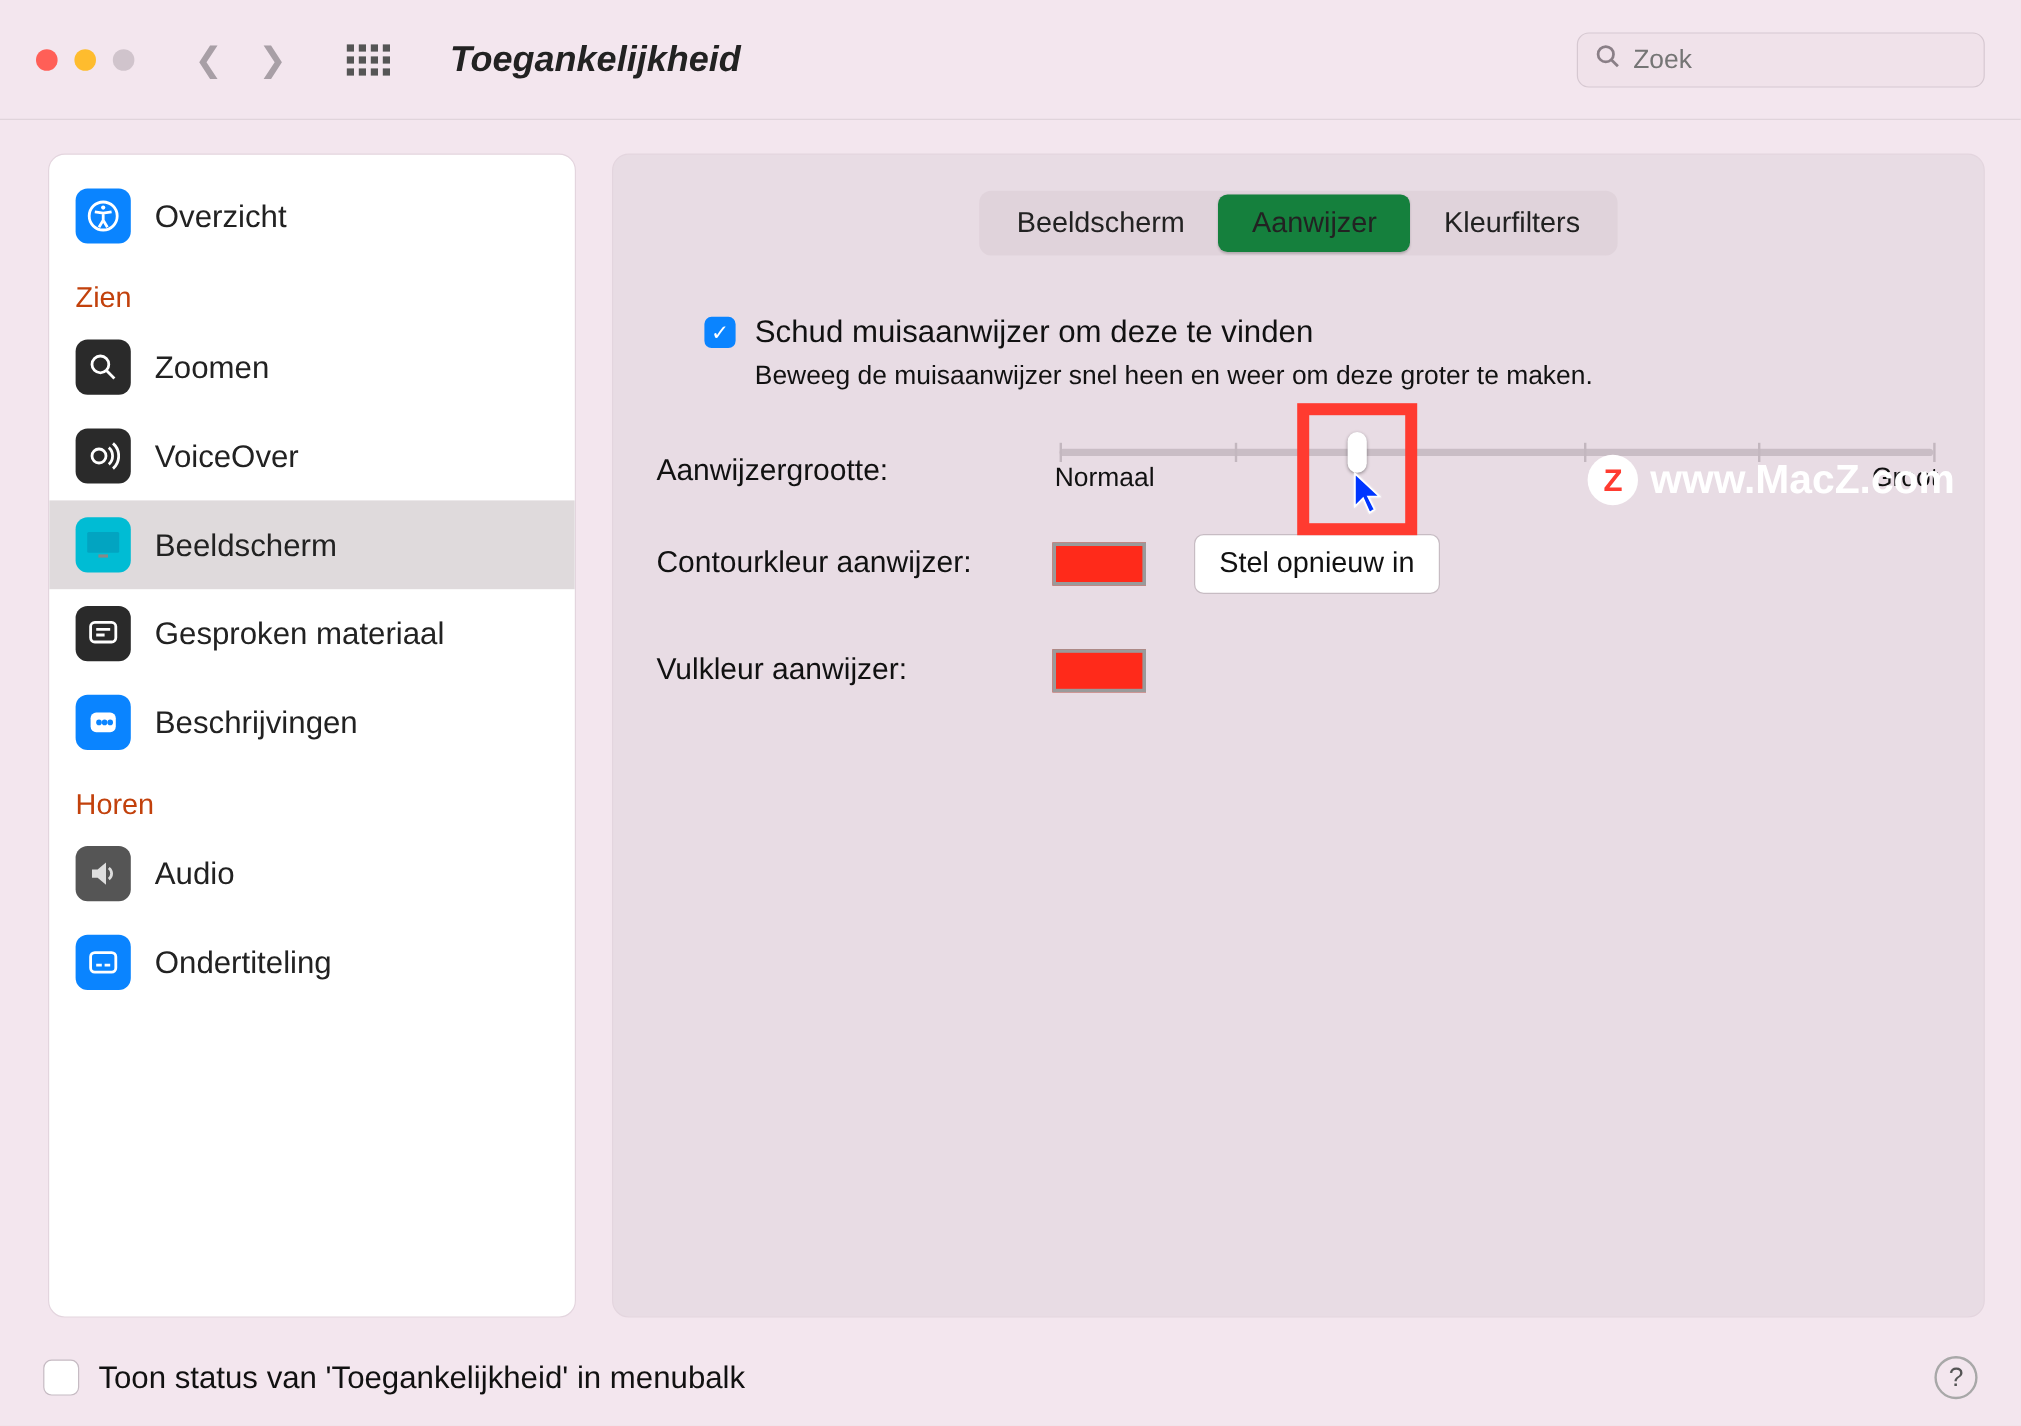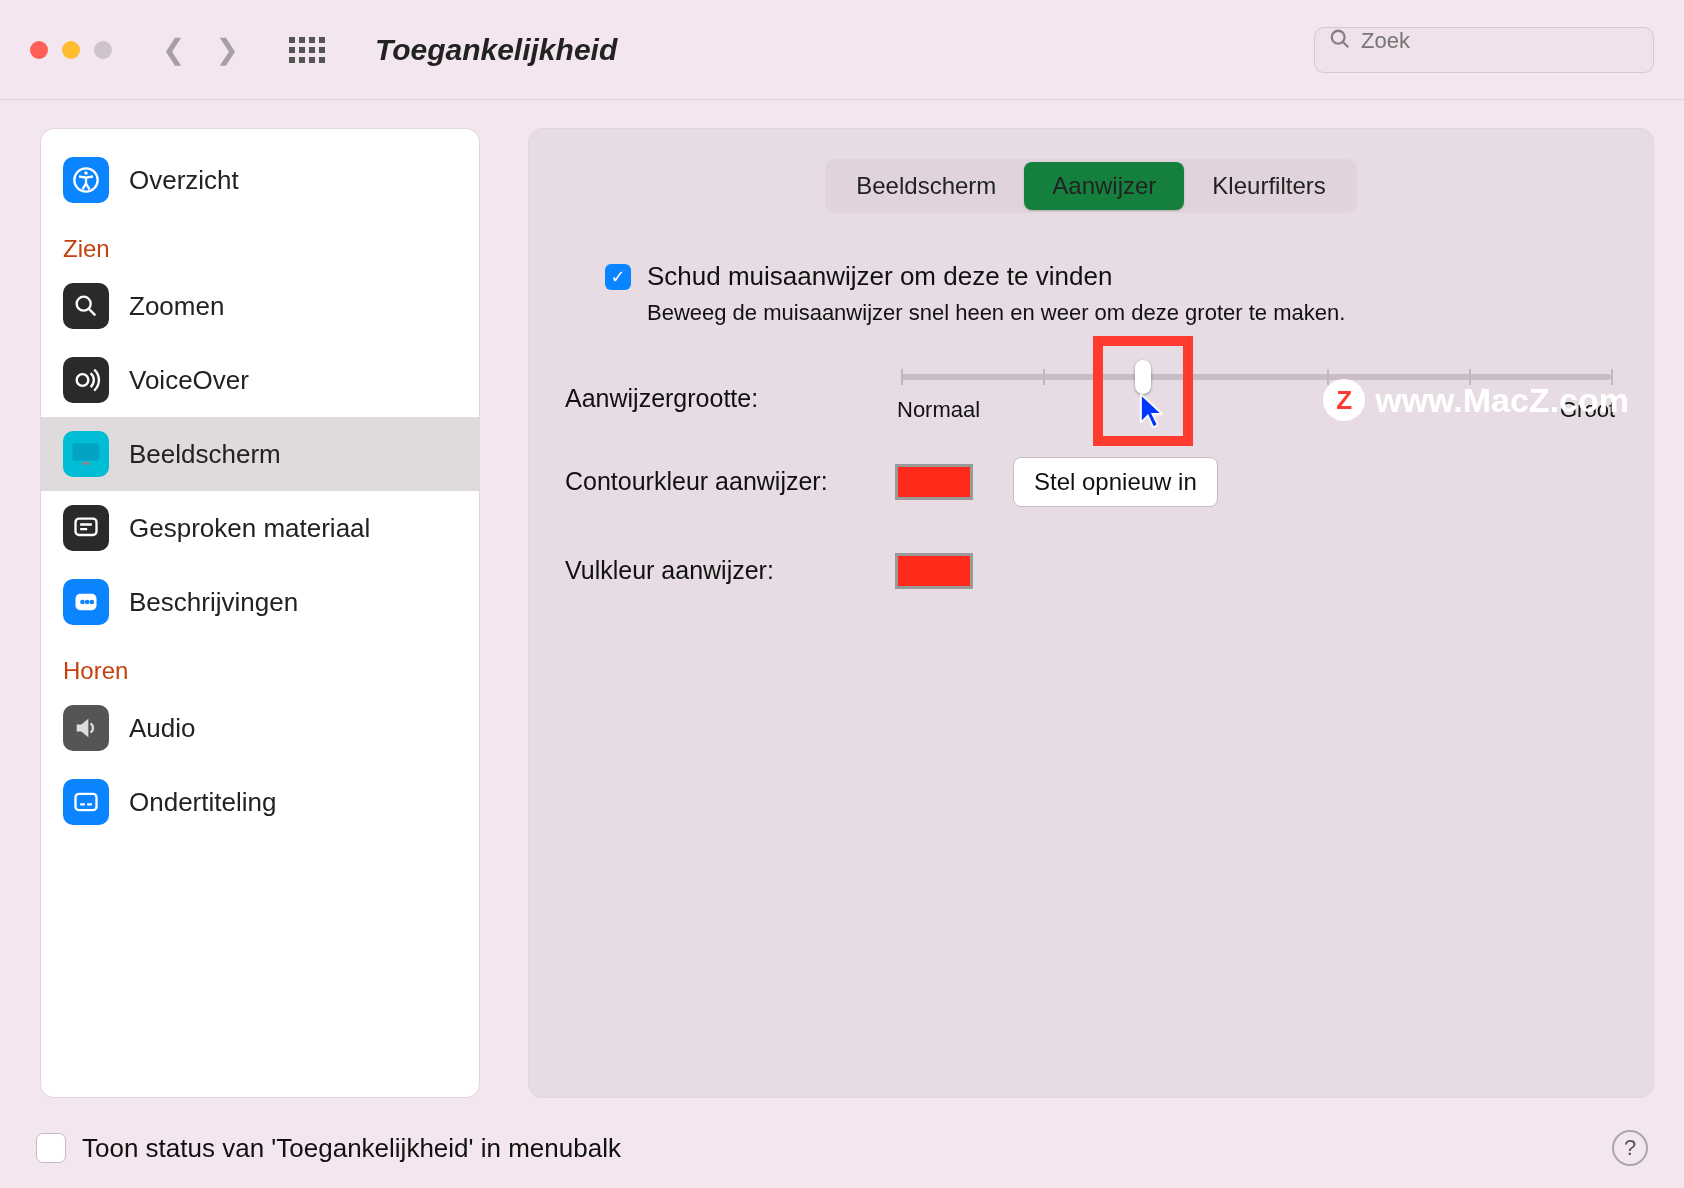--- a/index.html
+++ b/index.html
@@ -33,28 +33,28 @@
     .nav-arrows { display:flex; gap:30px; margin-right:30px; }
     .nav-arrow { color:#a89fa6; font-size:28px; cursor:pointer; }
     .grid-icon {
       display:grid; grid-template-columns: repeat(4,6px); grid-template-rows: repeat(3,6px);
       gap:4px; margin-right:30px; cursor:pointer;
     }
     .grid-icon span { background:#555; width:6px; height:6px; }
     .title { font-size:30px; font-weight:700; color:#222; flex:1;font-style:italic; }
     .search-box {
       width:340px; height:46px; border:1px solid #d6c8d1; border-radius:10px;
-      background:#f0e2ea; display:flex; align-items:flex-start; padding:0 14px; gap:10px;
+      background:#f0e2ea; display:flex; align-items:center; padding:0 14px; gap:10px;
     }
     .search-box input {
       border:none; background:transparent; outline:none; font-size:22px; width:100%;
       color:#555;
     }
     .mag { color:#8a7f87; font-size:22px; }
-    .body-area { flex:1; display:flex; padding:28px 30px 10px 40px; gap:48px; overflow:hidden; }
+    .body-area { flex:1; display:flex; padding:28px 30px 10px 40px; gap:30px; overflow:hidden; }
     .sidebar {
       width:440px; background:#fff; border-radius:14px; border:1px solid #e3d5de;
       padding:14px 0; overflow:auto;
     }
     .sidebar-item {
       display:flex; align-items:center; gap:20px; padding:14px 22px; cursor:pointer;
       font-size:26px; color:#222;
     }
     .sidebar-item.selected { background:#dfdadc; }
     .section-label { font-size:24px; color:#c2410c; padding:18px 22px 6px; }
@@ -95,21 +95,21 @@
       border-radius:8px; box-shadow:0 1px 3px rgba(0,0,0,.4);
     }
     .highlight-box {
       position:absolute; border:10px solid #ff3b30; width:100px; height:110px; top:-38px;
       pointer-events:none;
     }
     .cursor-arrow {
       position:absolute; color:#0036ff; font-size:34px; top:18px;
       filter: drop-shadow(0 0 1px #fff);
     }
-    .slider-labels { display:flex; justify-content:space-between; font-size:22px; color:#111; margin-top:17px; padding:0 2px; }
+    .slider-labels { display:flex; justify-content:space-between; font-size:22px; color:#111; margin-top:5px; padding:0 2px; }
     .color-well {
       width:78px; height:36px; border:3px solid #9a9a9a; background:#ff2a1a; cursor:pointer;
     }
     .reset-btn {
       background:#fff; border:1px solid #c7bcc3; border-radius:8px; padding:10px 20px;
       font-size:24px; color:#111; margin-left:40px; cursor:pointer;
     }
     .footer {
       display:flex; align-items:center; padding:18px 36px; gap:16px; height:80px;
     }

